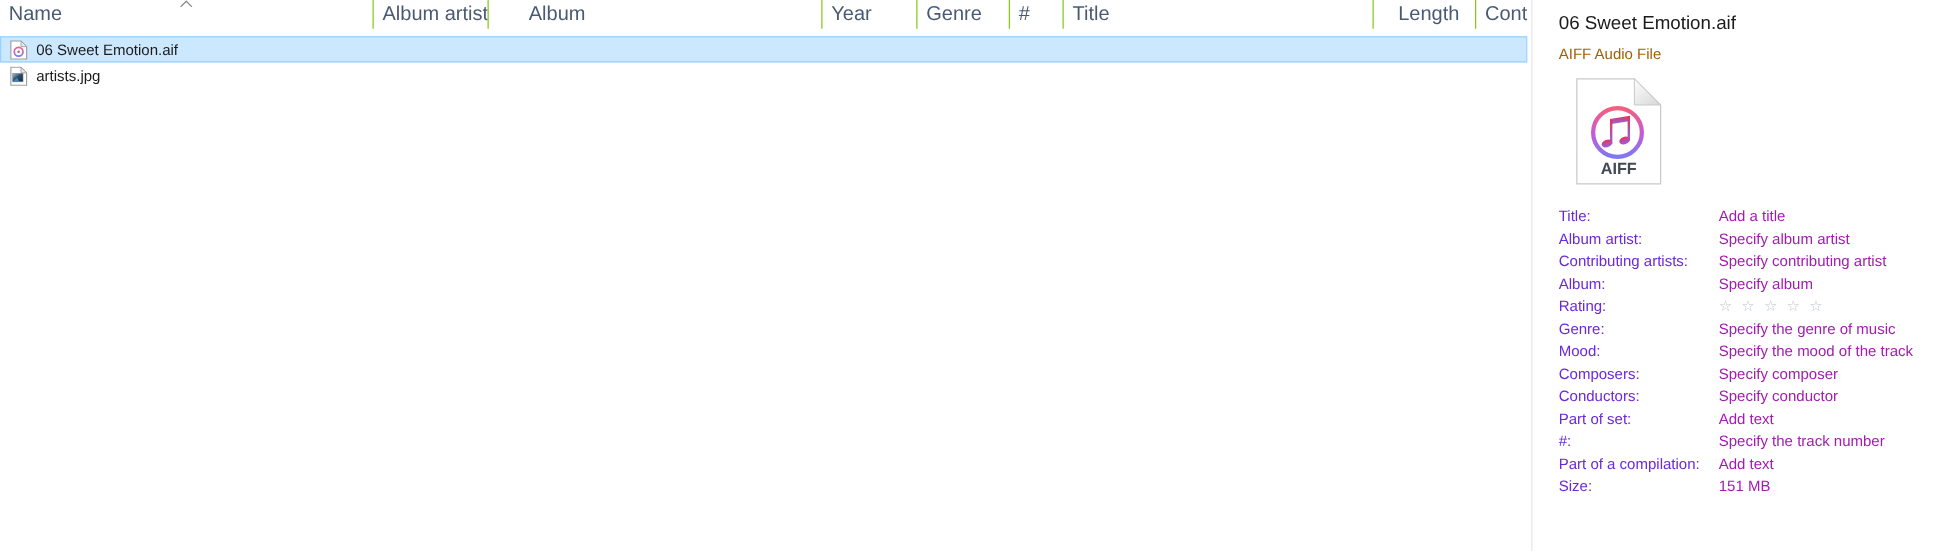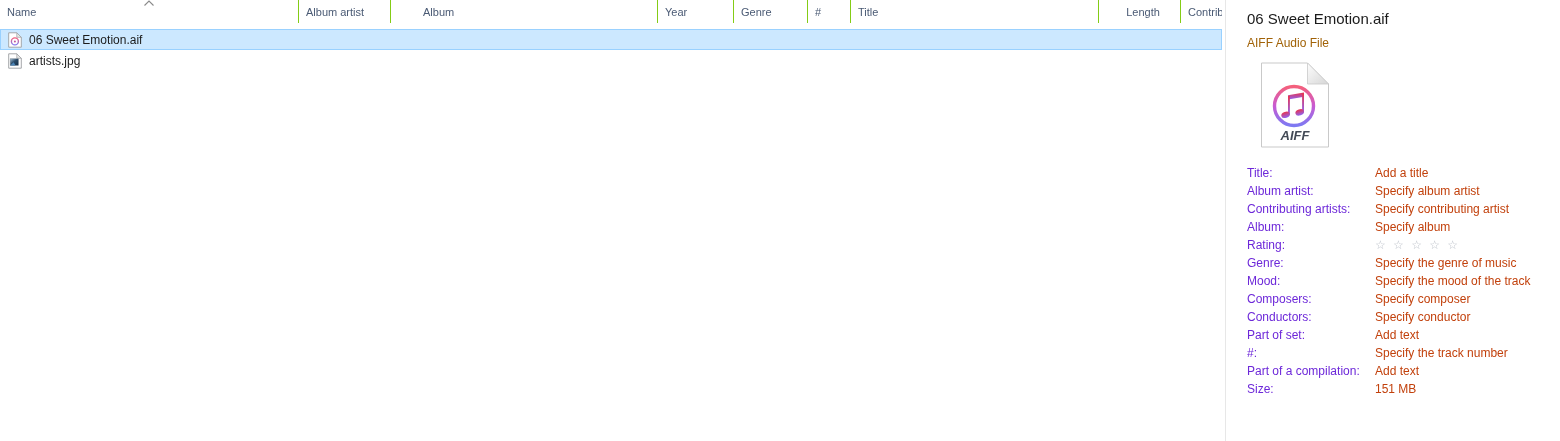--- a/index.html
+++ b/index.html
@@ -4,46 +4,46 @@
 <style>
   * { box-sizing: border-box; margin: 0; padding: 0; }
   html,body { background:#fff; }
   body { font-family: "Liberation Sans", sans-serif; }
   .screen { position:relative; width:1560px; height:441px; background:#fff; overflow:hidden; }
 
   
   .list-area { position:absolute; left:0; top:0; width:1222px; height:441px; overflow:hidden; }
   .header-row { position:relative; display:flex; height:23px; width:1300px; }
   .col-h { position:relative; height:23px; line-height:24px; padding-left:7px;
-           font-size:11px; color:#4a5a74; overflow:hidden; white-space:nowrap; cursor:default; }
+           font-size:16px; color:#4a5a74; overflow:hidden; white-space:nowrap; cursor:default; }
   .col-h + .col-h { border-left:1px solid #84cc16; }
   .c0{width:298px;} .c1{width:92px;} .c2{width:267px;padding-left:32px;} .c3{width:76px;}
   .c4{width:74px;} .c5{width:43px;} .c6{width:248px;} .c7{width:82px;text-align:center;} .c8{width:120px;}
   .sort-caret { position:absolute; left:50%; top:0; transform:translateX(-50%); line-height:0; }
 
   .rows { position:absolute; left:0; top:29px; width:1222px; }
   .file-row { display:flex; align-items:center; height:21px; padding-left:6px;
               font-size:12px; color:#1c1c1c; border:1px solid transparent; cursor:default; }
   .file-row.selected { background:#cce8ff; border-color:#99d1ff; }
   .file-icon { width:16px; height:16px; margin-right:6px; flex:0 0 16px; }
   .file-icon svg { display:block; }
   .file-name { white-space:nowrap; }
 
   
   .divider { position:absolute; left:1225px; top:0; width:1px; height:441px; background:#e7e7e7; }
 
   
   .details { position:absolute; left:1226px; top:0; width:334px; height:441px; padding:9px 0 0 21px; }
   .d-title { font-size:15px; line-height:19px; color:#1b1b1b; white-space:nowrap; }
   .d-sub   { margin-top:8px; font-size:12px; color:#a16207; }
-  .big-icon { margin:12px 0 0 13px; width:70px; height:86px;font-style:italic; }
+  .big-icon { margin:12px 0 0 13px; width:70px; height:86px; }
   .props { margin-top:16px; font-size:12px; }
   .prow { display:flex; height:18px; line-height:18px; white-space:nowrap; }
   .plabel { width:128px; flex:0 0 128px; color:#6d28d9; overflow:hidden; }
-  .pvalue { color:#c2410c; }
+  .pvalue { color:#a21caf; }
   .prow.rating .pvalue { color:#bfc4cc; letter-spacing:2px; font-size:12px; }
 </style>
 </head>
 <body>
 
 <div class="screen">
 
   <div class="list-area">
     <div class="header-row">
       <div class="col-h c0">

